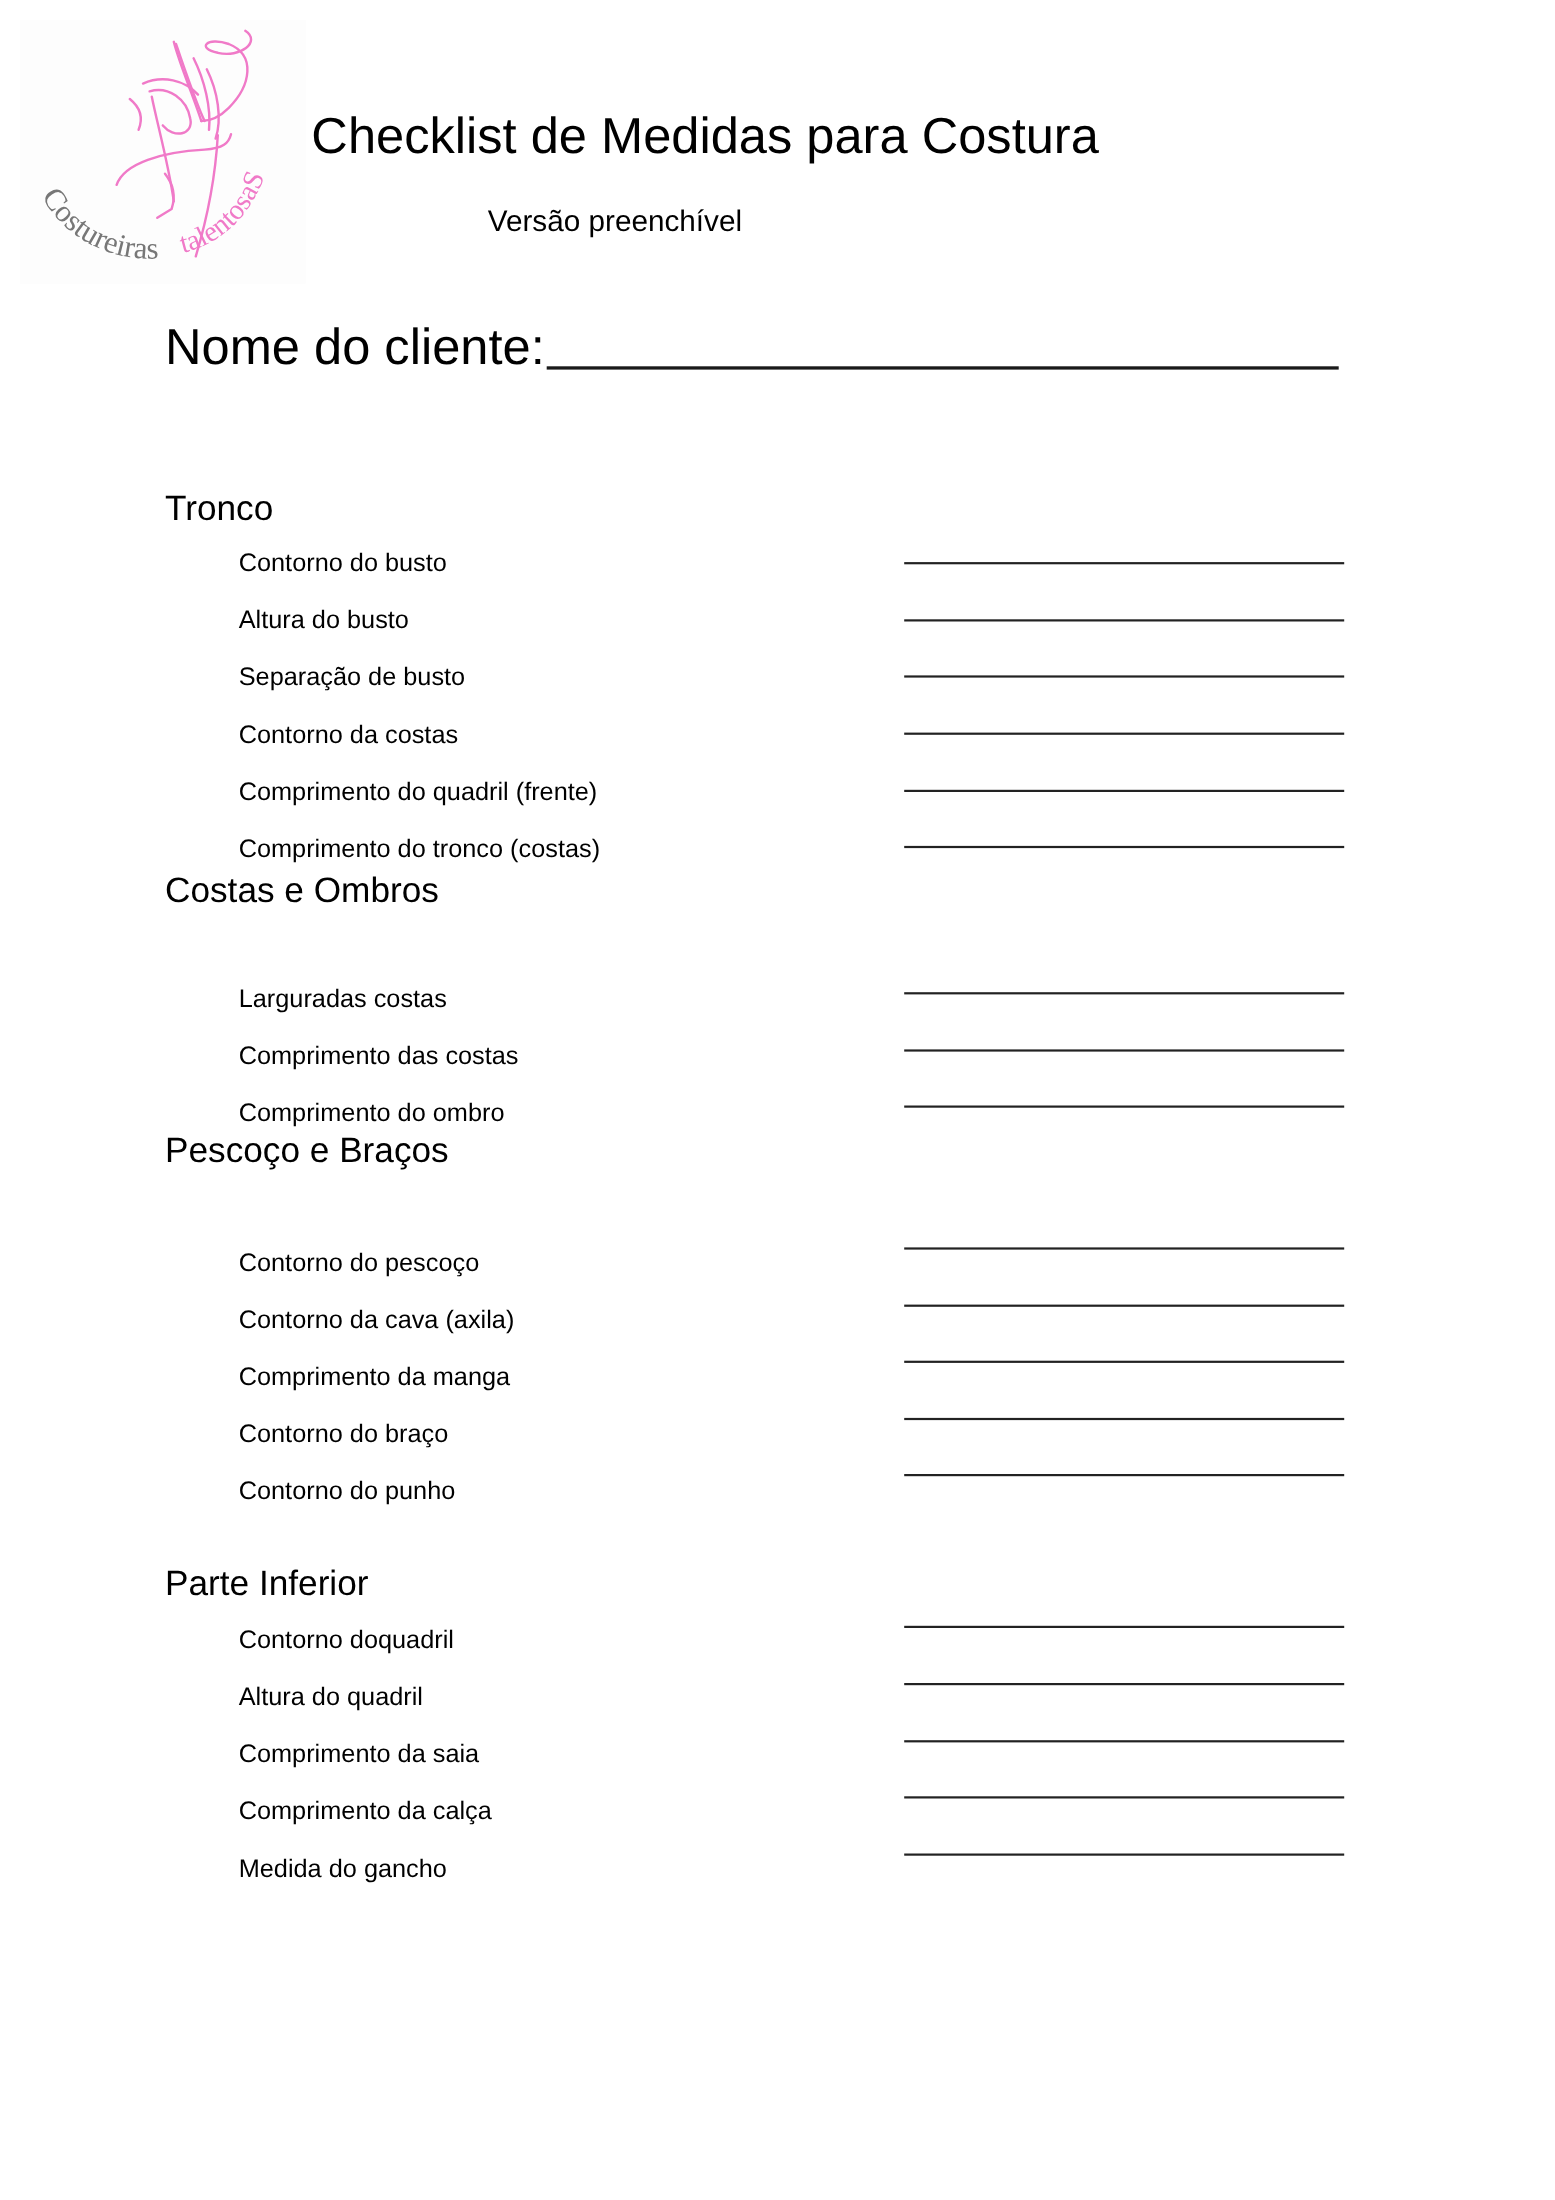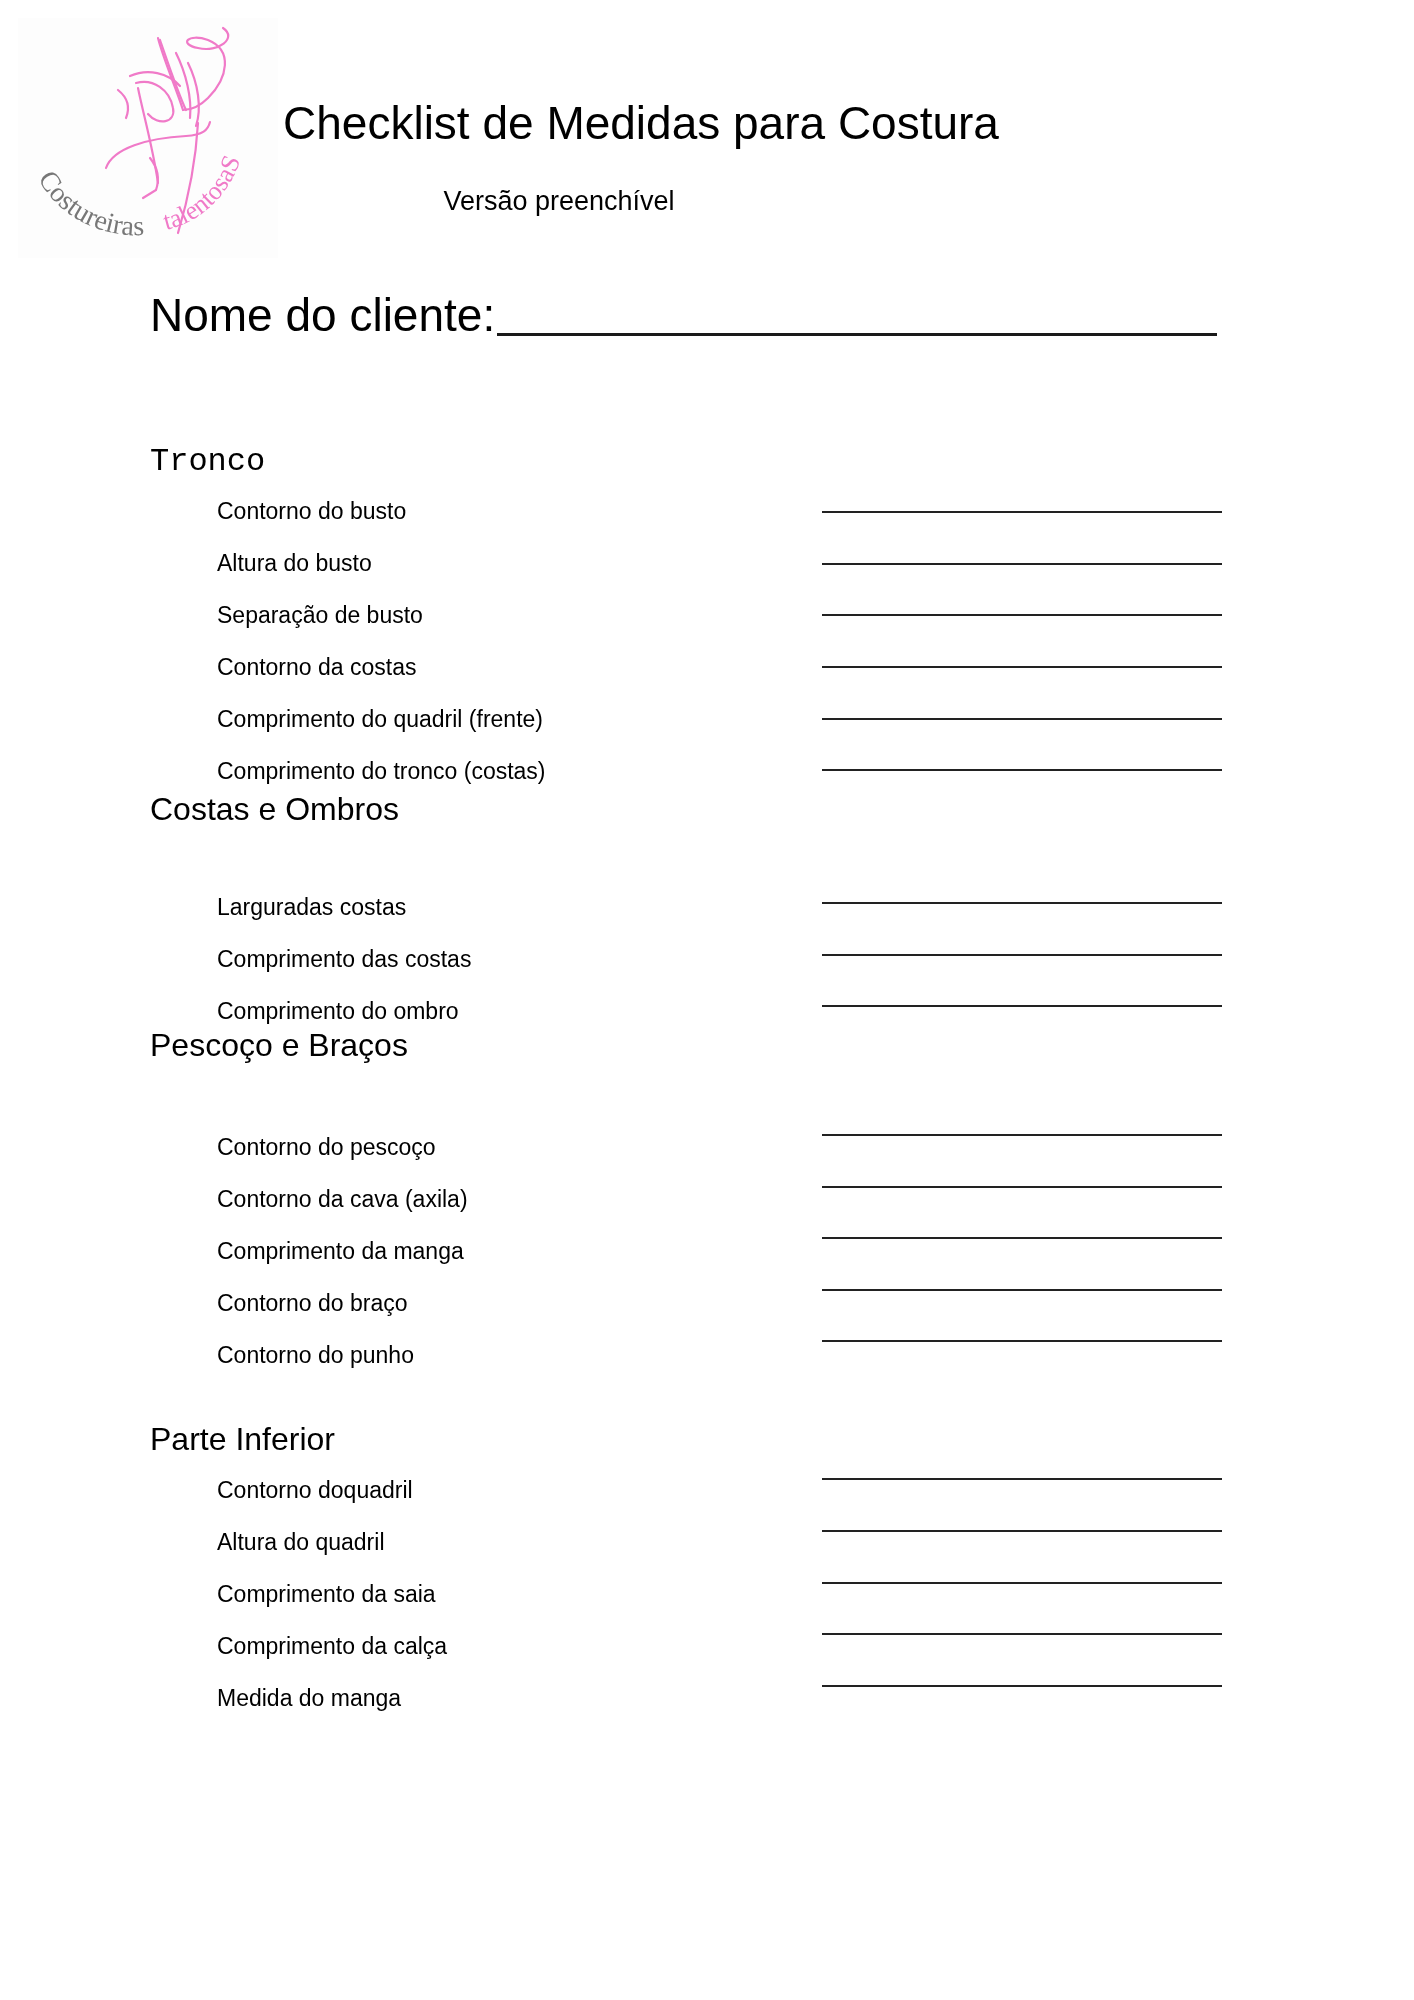--- a/index.html
+++ b/index.html
@@ -54,21 +54,21 @@
 </div>
 
 <div id="title" class="abs">
   <span style="margin-left: 0px;">Checklist de Medidas para Costura</span>
 </div>
 <div id="subtitle" class="abs">Versão preenchível</div>
 
 <div id="client" class="abs">Nome do cliente:</div>
 <div id="client-line" class="abs"></div>
 
-<div class="abs sec-title" style="top:446px;font-family:Liberation Mono, monospace;">Tronco</div>
+<div class="abs sec-title" style="top:446px;">Tronco</div>
 <div class="abs item" style="top:500px;">Contorno do busto</div>
 <div class="abs fill-line" style="top:511px;"></div>
 <div class="abs item" style="top:552px;">Altura do busto</div>
 <div class="abs fill-line" style="top:563px;"></div>
 <div class="abs item" style="top:604px;">Separação de busto</div>
 <div class="abs fill-line" style="top:614px;"></div>
 <div class="abs item" style="top:656px;">Contorno da costas</div>
 <div class="abs fill-line" style="top:666px;"></div>
 <div class="abs item" style="top:708px;">Comprimento do quadril (frente)</div>
 <div class="abs fill-line" style="top:718px;"></div>
@@ -97,14 +97,14 @@
 
 <div class="abs sec-title" style="top:1423px;">Parte Inferior</div>
 <div class="abs item" style="top:1479px;">Contorno doquadril</div>
 <div class="abs fill-line" style="top:1478px;"></div>
 <div class="abs item" style="top:1531px;">Altura do quadril</div>
 <div class="abs fill-line" style="top:1530px;"></div>
 <div class="abs item" style="top:1583px;">Comprimento da saia</div>
 <div class="abs fill-line" style="top:1582px;"></div>
 <div class="abs item" style="top:1635px;">Comprimento da calça</div>
 <div class="abs fill-line" style="top:1633px;"></div>
-<div class="abs item" style="top:1687px;">Medida do manga</div>
+<div class="abs item" style="top:1687px;">Medida do gancho</div>
 <div class="abs fill-line" style="top:1685px;"></div>
 
 </body></html>

